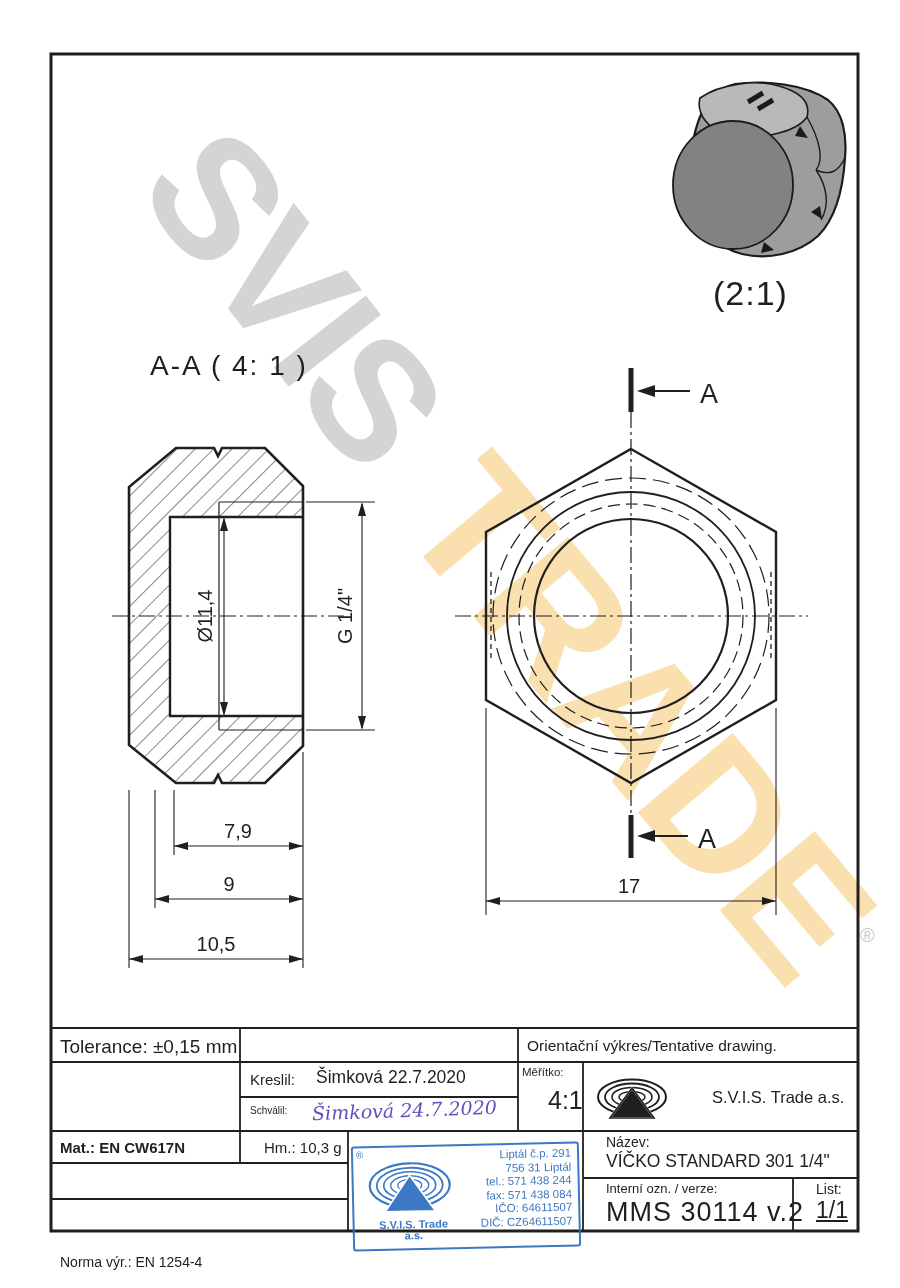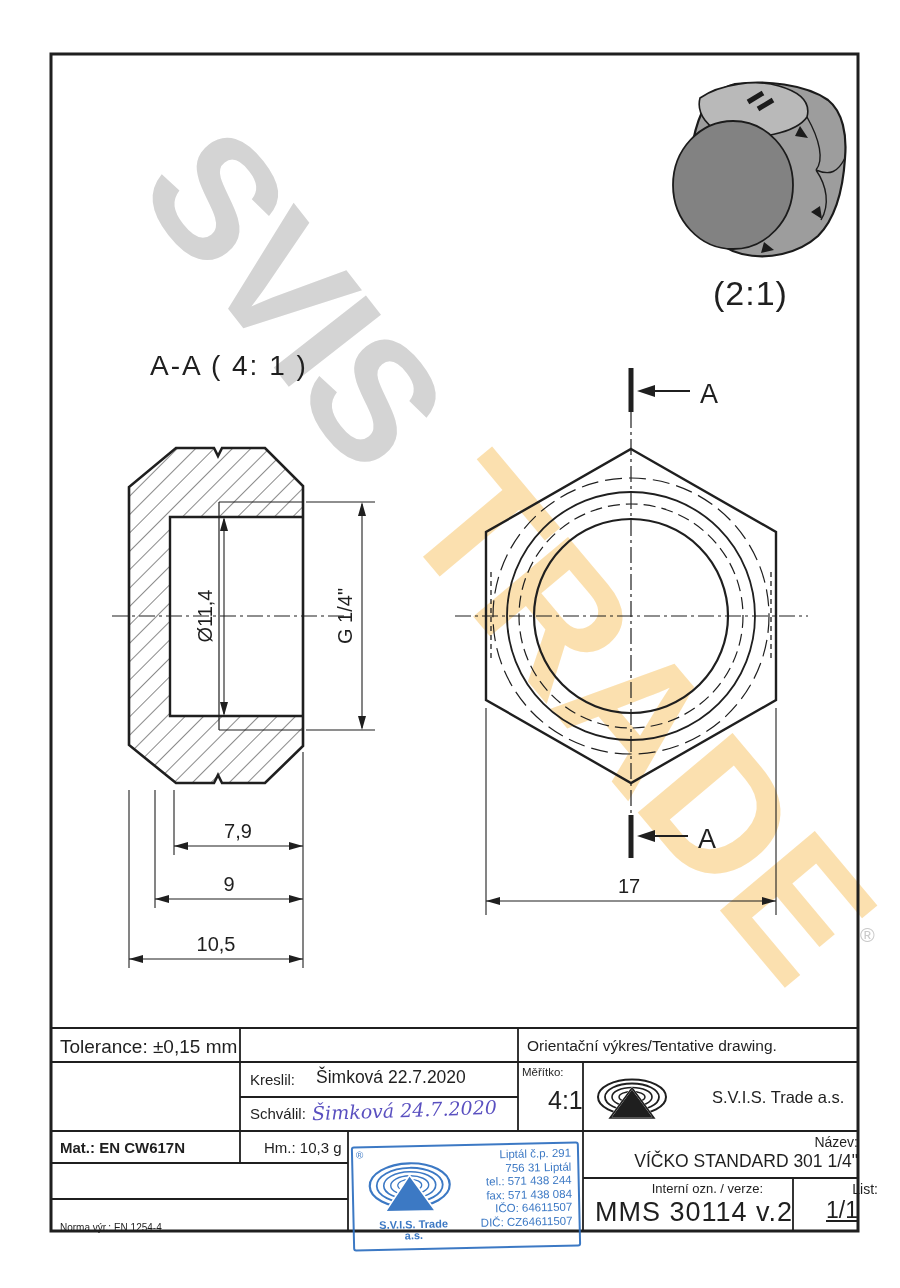--- a/index.html
+++ b/index.html
@@ -6,21 +6,21 @@
   body{width:900px;height:1288px;position:relative;background:#ffffff;
        font-family:"Liberation Sans",sans-serif;overflow:hidden;color:#1c1c1c;}
   .wm{position:absolute;font-weight:bold;white-space:nowrap;z-index:1;user-select:none;}
   #wm-svis{left:293px;top:296px;font-size:170px;color:#d4d4d4;letter-spacing:-6px;
            transform:translate(-50%,-50%) rotate(52deg);}
   #wm-trade{left:640px;top:718px;font-size:180px;color:rgba(247,198,110,0.55);letter-spacing:-2px;
            transform:translate(-50%,-50%) rotate(50deg);}
   #wm-reg{left:860px;top:924px;font-size:20px;color:#c9c9c9;font-weight:normal;}
   svg.draw{position:absolute;left:0;top:0;z-index:2;}
   .cell{position:absolute;z-index:3;white-space:nowrap;color:#1f1f1f;}
-  .ctr{text-align:right;}
+  .ctr{text-align:left;margin-left:23px;}
   .hand{font-family:"DejaVu Serif",serif;font-style:italic;color:#5a50c0;transform:rotate(-2deg);}
   #stamp{position:absolute;left:352px;top:1144px;width:224px;height:101px;z-index:4;
          border:2.5px solid #2e6fc0;border-radius:3px;color:#2e6fc0;
          transform:rotate(-1.3deg);opacity:.93;background:rgba(255,255,255,0.0);}
   #stamp .reg{position:absolute;left:3px;top:1px;font-size:10px;}
   #stamp .stxt{position:absolute;right:6px;top:3px;font-size:11.5px;line-height:13.5px;text-align:right;}
   #stamp .slogo{position:absolute;left:10px;top:8px;}
   #stamp .sname{position:absolute;left:14px;top:72px;font-size:11px;font-weight:bold;text-align:center;width:90px;line-height:11px;}
 </style>
 </head>
@@ -149,30 +149,30 @@
     <text x="216" y="951" text-anchor="middle" font-size="20">10,5</text>
     <text x="629" y="893" text-anchor="middle" font-size="20">17</text>
   </g>
 </svg>
 
 <div class="cell" style="left:60px;top:1036px;font-size:19px;">Tolerance: ±0,15 mm</div>
 <div class="cell" style="left:527px;top:1037px;font-size:15.5px;">Orientační výkres/Tentative drawing.</div>
 
 <div class="cell" style="left:250px;top:1071px;font-size:15px;">Kreslil:</div>
 <div class="cell" style="left:316px;top:1067px;font-size:17.5px;">Šimková 22.7.2020</div>
-<div class="cell" style="left:250px;top:1105px;font-size:15px;">Schválil:</div>
+<div class="cell" style="left:250px;top:1105px;font-size:10px;">Schválil:</div>
 <div class="cell hand" style="left:312px;top:1099px;font-size:19px;">Šimková 24.7.2020</div>
 
 <div class="cell" style="left:522px;top:1066px;font-size:11.5px;">Měřítko:</div>
 <div class="cell" style="left:548px;top:1086px;font-size:25px;">4:1</div>
 <div class="cell" style="left:680px;top:1088px;font-size:16.5px;margin-left:32px;">S.V.I.S. Trade a.s.</div>
 
 <div class="cell" style="left:60px;top:1139px;font-size:15px;font-weight:bold;">Mat.: EN CW617N</div>
 <div class="cell" style="left:248px;top:1139px;font-size:15px;margin-left:16px;">Hm.: 10,3 g</div>
-<div class="cell" style="left:60px;top:1222px;font-size:10px;">Norma výr.: EN 1254-4</div>
+<div class="cell" style="left:60px;top:1254px;font-size:14px;">Norma výr.: EN 1254-4</div>
 
 <div class="cell ctr" style="left:583px;width:275px;top:1134px;font-size:14px;">Název:</div>
 <div class="cell ctr" style="left:583px;width:275px;top:1151px;font-size:17.5px;">VÍČKO STANDARD 301 1/4"</div>
 <div class="cell ctr" style="left:583px;width:180px;top:1181px;font-size:13px;">Interní ozn. / verze:</div>
 <div class="cell ctr" style="left:583px;width:210px;top:1197px;font-size:27px;letter-spacing:1px;">MMS 30114 v.2</div>
 <div class="cell ctr" style="left:793px;width:85px;top:1181px;font-size:14px;">List:</div>
 <div class="cell ctr" style="left:793px;width:65px;top:1197px;font-size:23px;text-decoration:underline;">1/1</div>
 
 <div id="stamp">
   <span class="reg">®</span>

